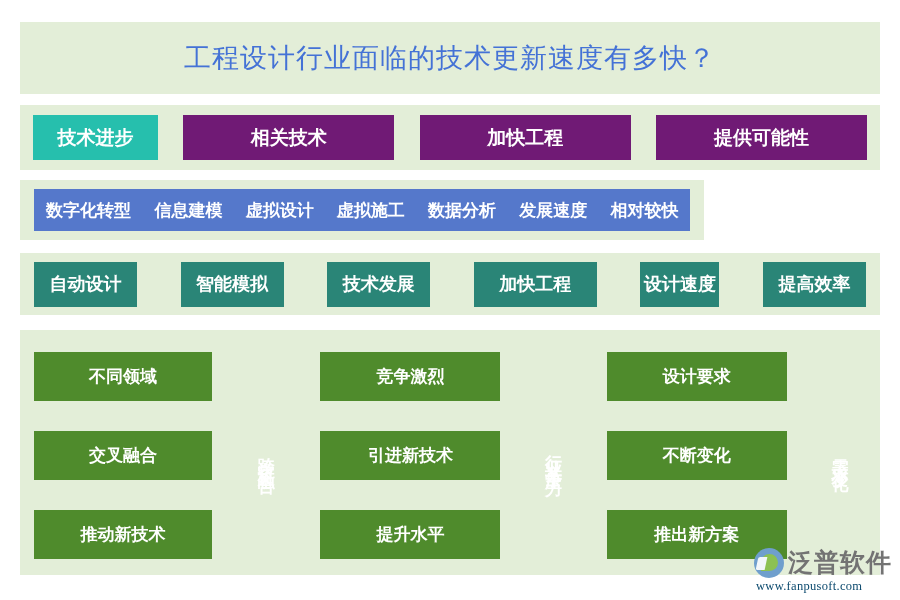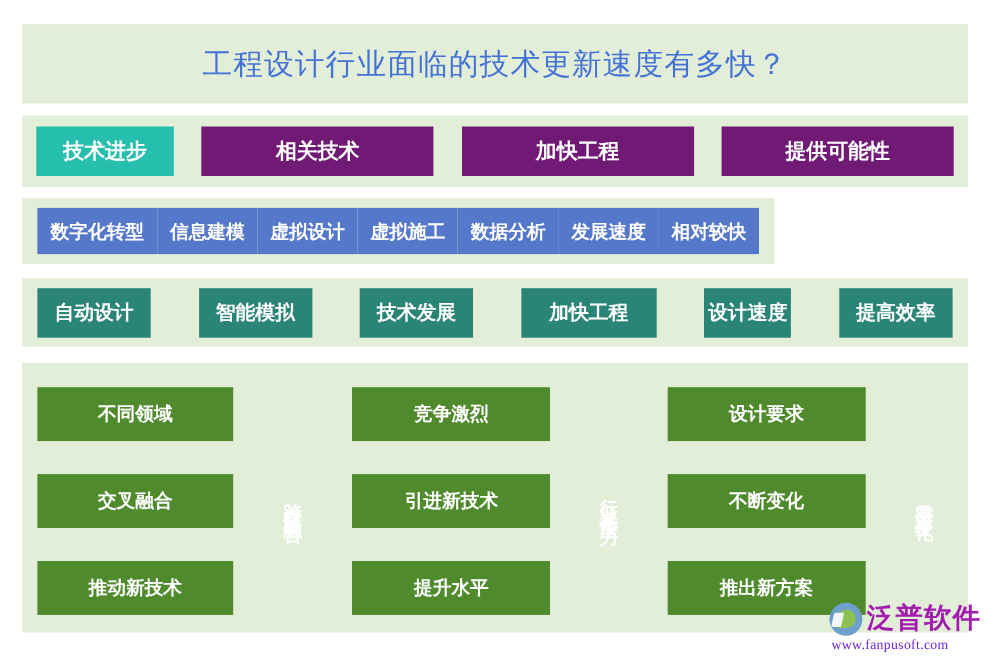--- a/index.html
+++ b/index.html
@@ -183,27 +183,27 @@
   #logo-mark::after {
     content: "";
     position: absolute;
     left: 3px; top: 9px;
     width: 9px; height: 13px;
     background: #f2f6fa;
     border-radius: 2px 0 0 2px;
     transform: skewX(-12deg);
   }
   #logo-name {
-    color: #a21caf;
+    color: #737373;
     font-size: 25px;
     font-weight: bold;
     letter-spacing: 1px;
   }
   #logo-url {
-    color: #6d28d9;
+    color: #0c4a6e;
     font-size: 12.5px;
     font-family: "Liberation Serif", "DejaVu Serif", serif;
     letter-spacing: 0.3px;
     margin-top: 2px;
     margin-left: 2px;
   }
 </style>
 </head>
 <body>
 

